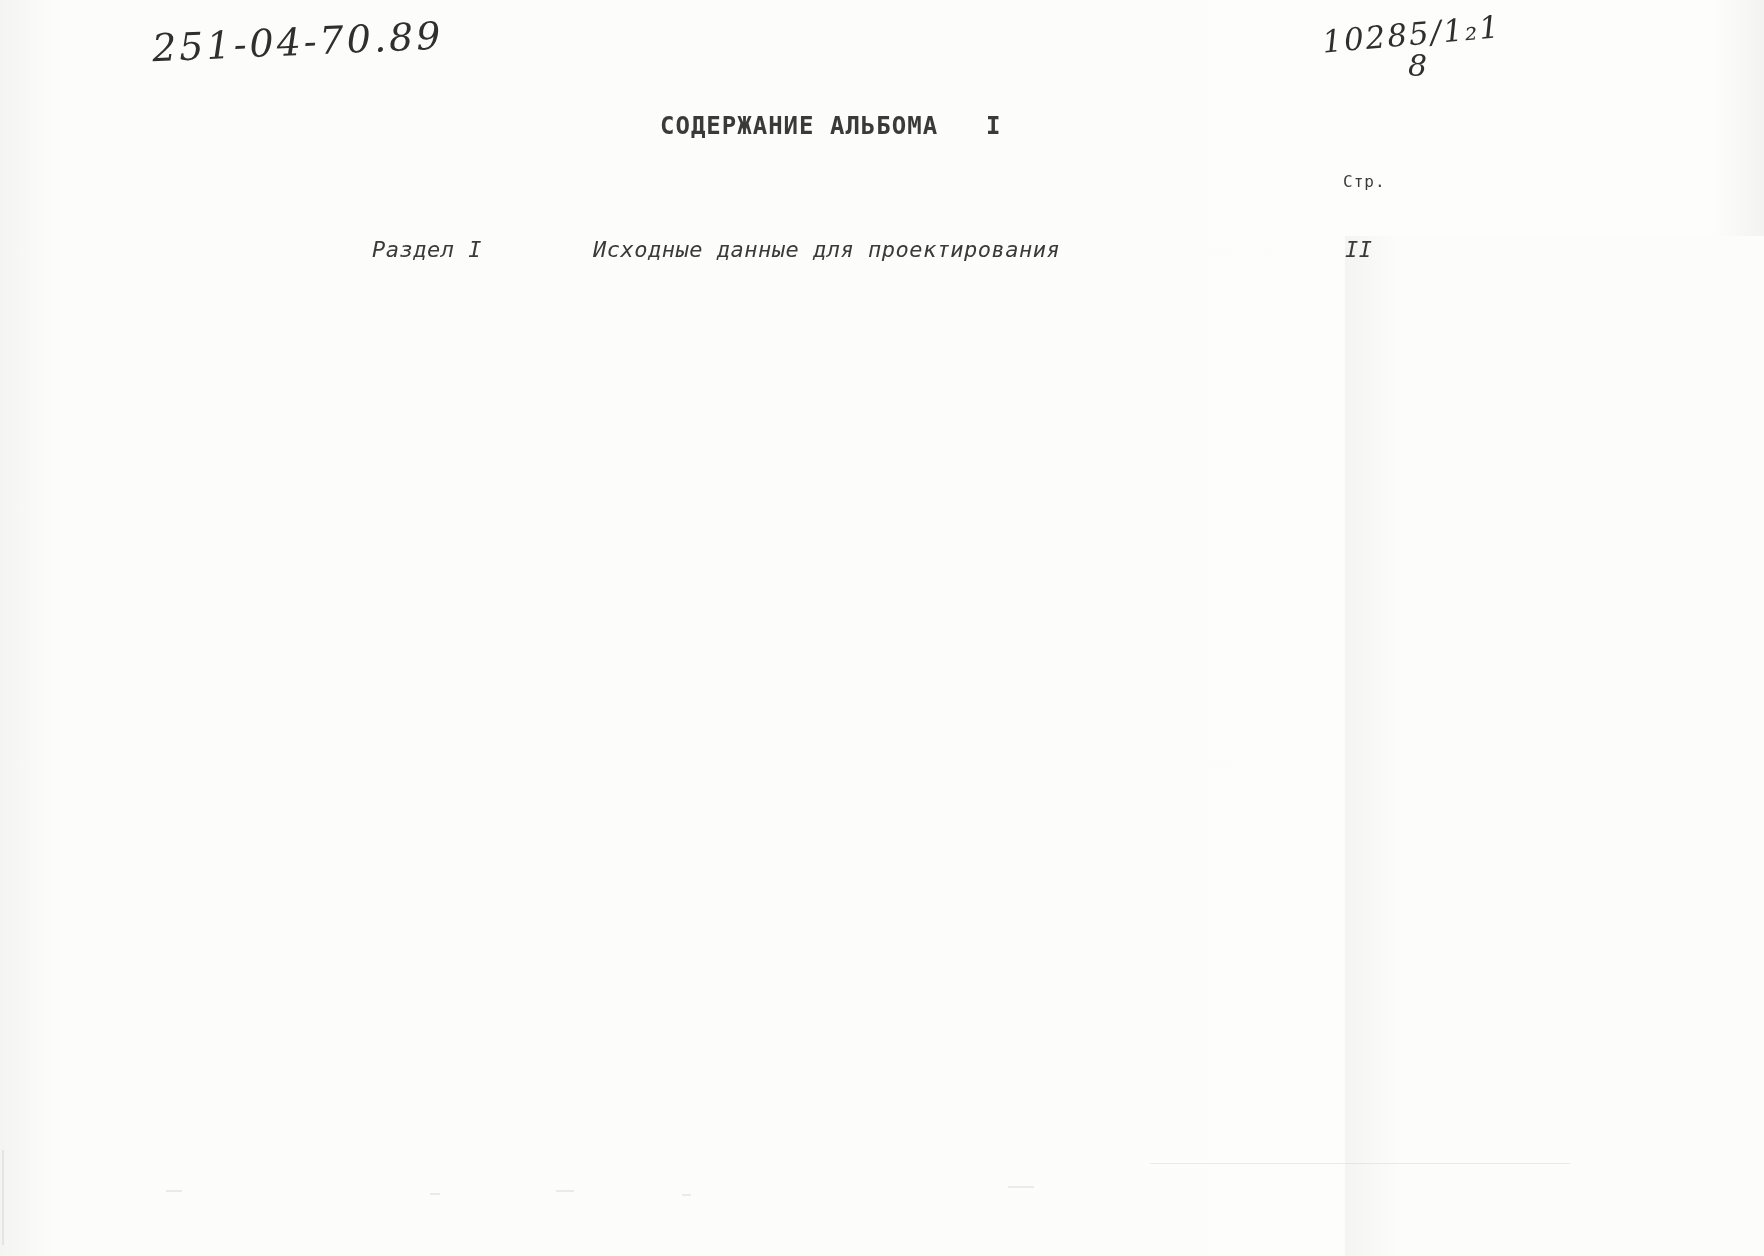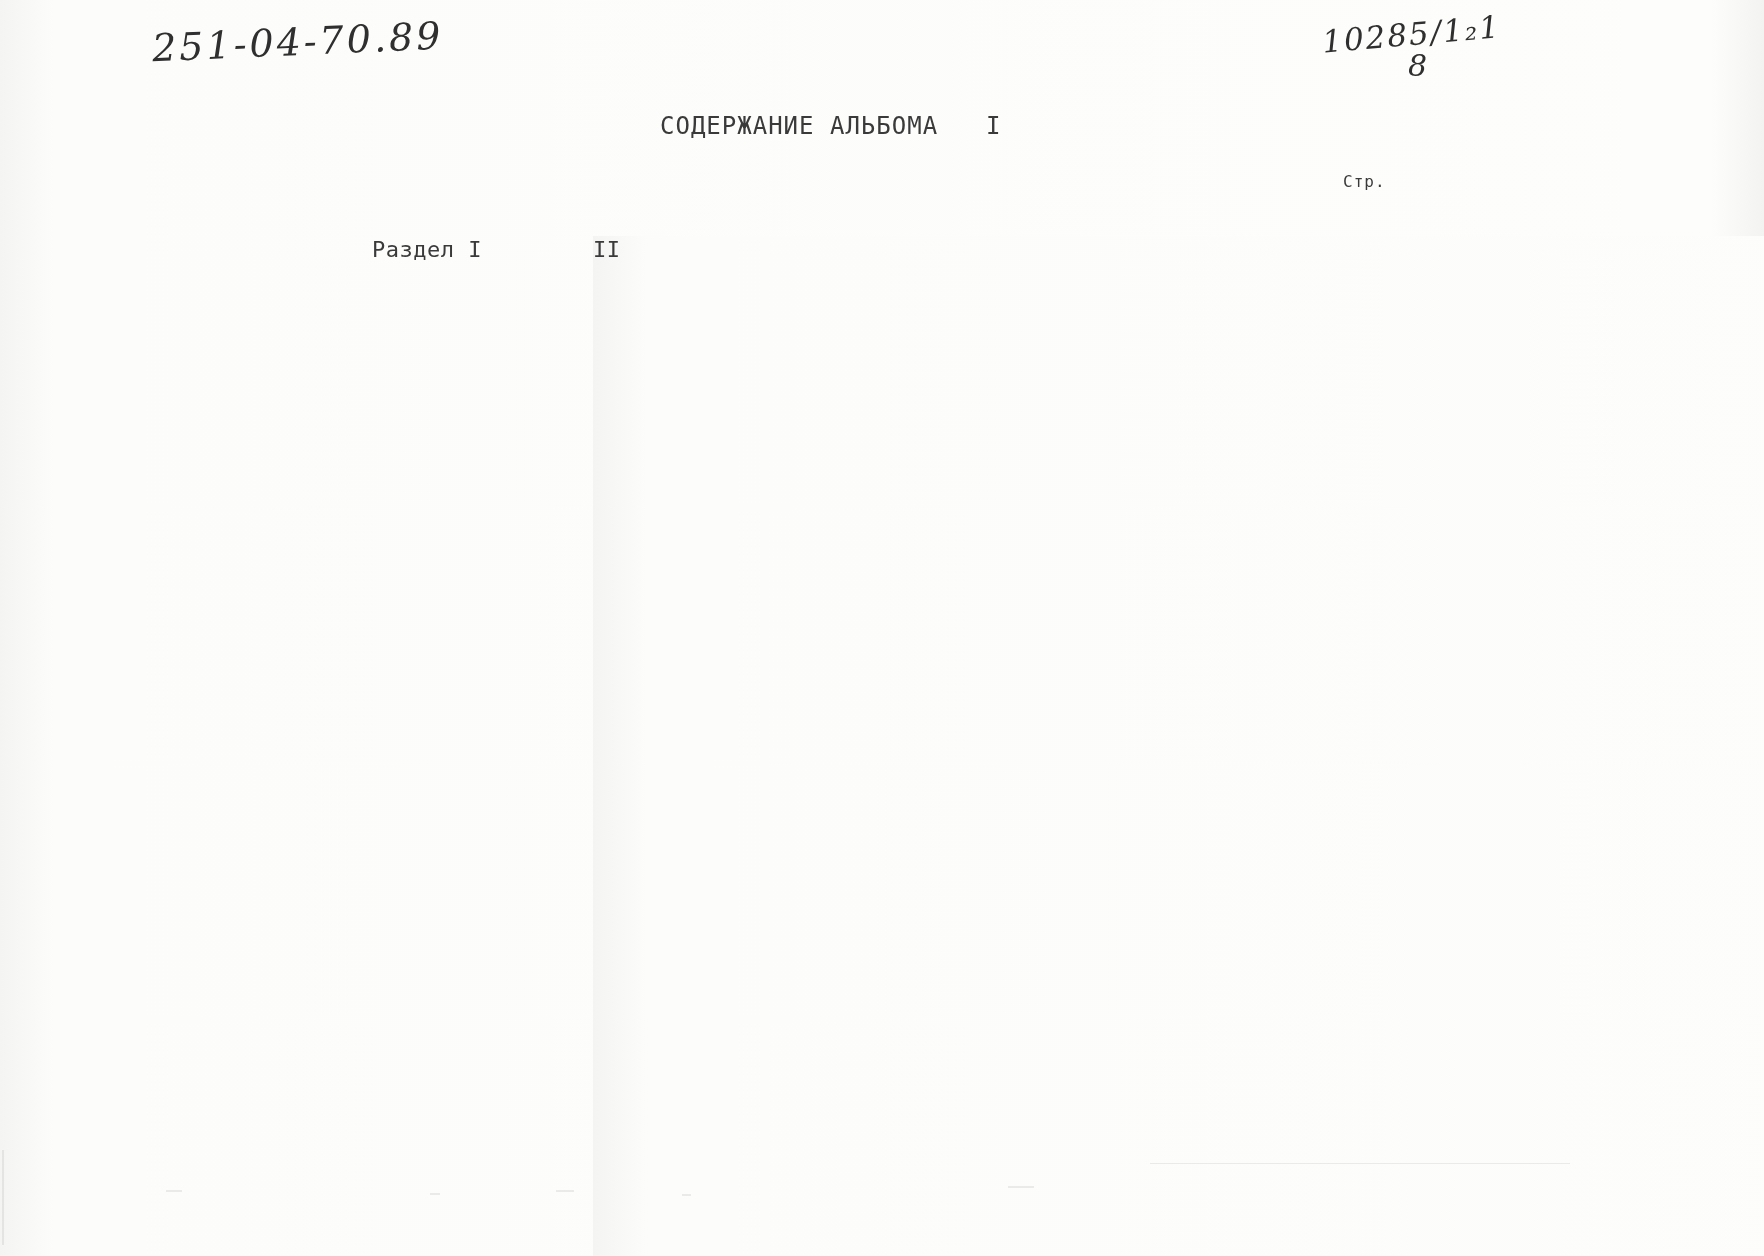--- a/index.html
+++ b/index.html
@@ -42,21 +42,21 @@
     left: 1408px;
     top: 48px;
     font-size: 30px;
   }
   
   .title {
     position: absolute;
     left: 660px;
     top: 112px;
     font-size: 24px;
-    font-weight: 400;
+    font-weight: 700;
     letter-spacing: 1px;
     white-space: nowrap;
   }
   .title .album-num {
     margin-left: 48px;
   }
   .str-header {
     position: absolute;
     left: 1343px;
     top: 172px;
@@ -72,20 +72,21 @@
   .row {
     display: grid;
     grid-template-columns: 96px 125px 752px auto;
     align-items: start;
     margin-bottom: 14px;
     font-size: 22px;
     letter-spacing: 0.5px;
   }
   .cell {
     line-height: 28px;
+    font-style: italic;
   }
   .cell.section,
   .cell.sub {
     white-space: nowrap;
   }
   .cell.text {
     white-space: pre-line;
   }
   .cell.page {
     align-self: end;
@@ -113,20 +114,21 @@
   <div class="title">
     <span>СОДЕРЖАНИЕ АЛЬБОМА</span><span class="album-num">I</span>
   </div>
 
   <div class="str-header">Стр.</div>
 
   <div class="toc" id="toc">
   <div class="row">
     <div class="cell section">Раздел I</div>
     <div class="cell sub"></div>
+    <div class="cell text">Исходные данные для проектирования</div>
     <div class="cell page">II</div>
   </div>
 
 </div>
 
   <div class="artifact faint" style="left:166px;  top:1190px; width:16px; height:2px;"></div>
   <div class="artifact faint" style="left:430px;  top:1193px; width:10px; height:2px;"></div>
   <div class="artifact faint" style="left:556px;  top:1190px; width:18px; height:2px;"></div>
   <div class="artifact faint" style="left:682px;  top:1194px; width:9px;  height:2px;"></div>
   <div class="artifact faint" style="left:1008px; top:1186px; width:26px; height:2px;"></div>

